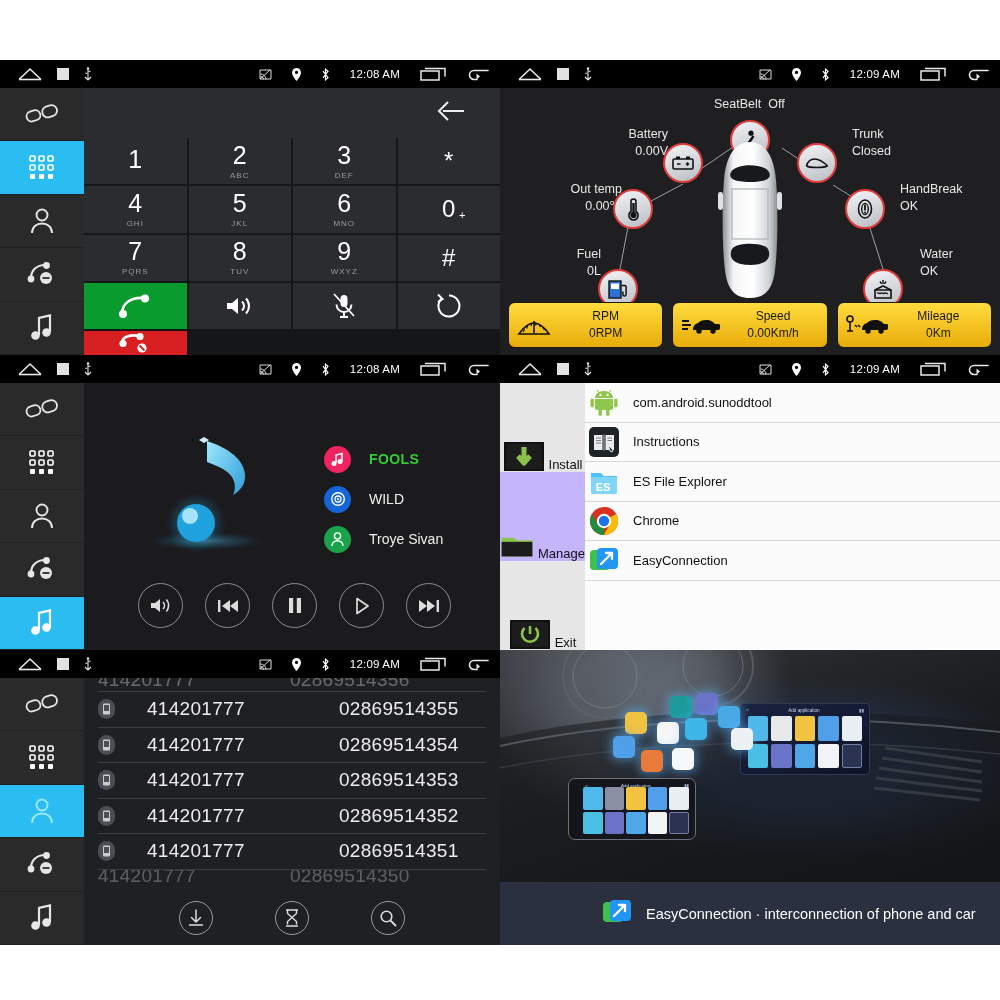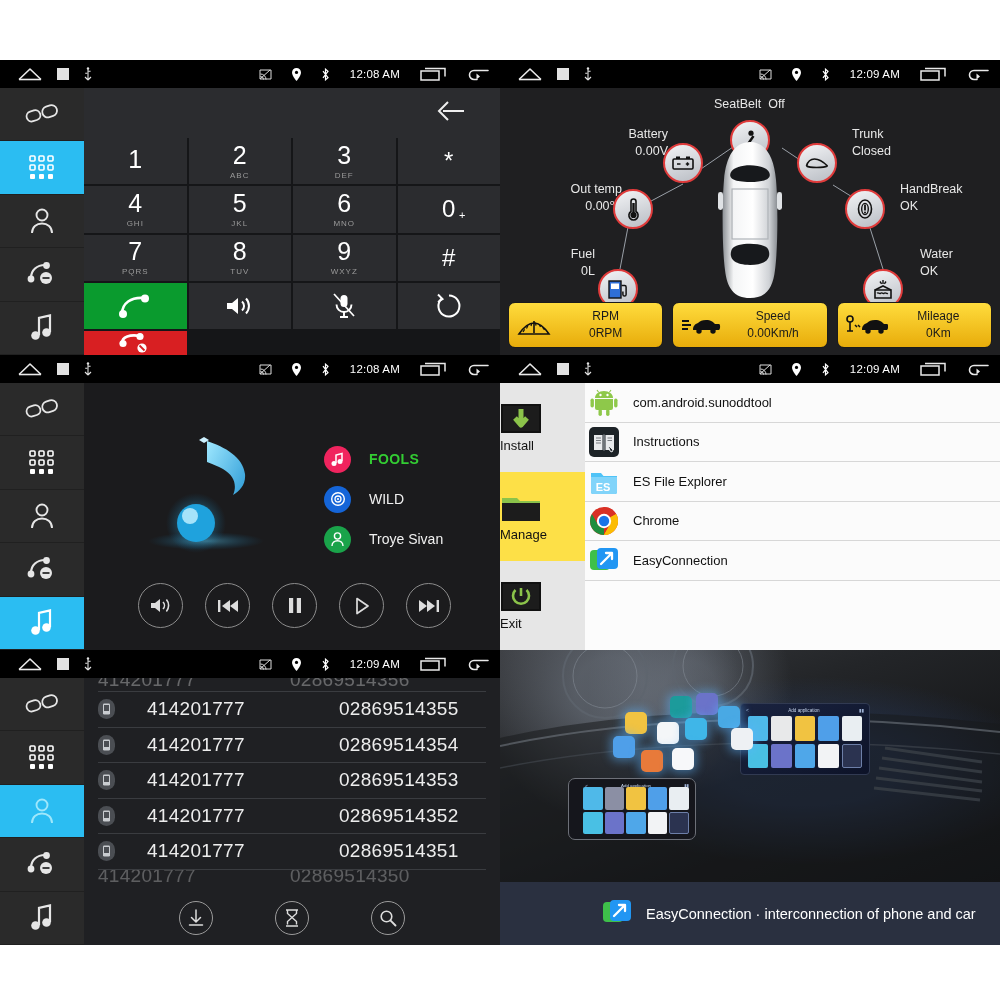--- a/index.html
+++ b/index.html
@@ -74,23 +74,23 @@
              align-items:center; justify-content:center; }
   .m-txt { font-size:14px; color:#f0f0f0; }
   .m-txt.title { color:#33cc33; font-weight:600; letter-spacing:.4px; }
   .m-ctrls { position:absolute; left:54px; right:0; bottom:22px; display:flex; gap:22px; }
   .cbtn { width:45px; height:45px; border-radius:50%; border:1.5px solid #8c8c8c;
           display:flex; align-items:center; justify-content:center; }
 
   
   .applist-wrap { position:absolute; left:0; top:28px; right:0; bottom:0; background:#fff; display:flex; }
   .app-side { width:85px; background:#e6e6e6; display:flex; flex-direction:column; }
-  .app-sbtn { flex:1; display:flex; flex-direction:column; align-items:flex-start;
+  .app-sbtn { flex:1; display:flex; flex-direction:row; align-items:flex-end;
               justify-content:center; gap:4px; }
-  .app-sbtn.sel { background:#fde047; }
+  .app-sbtn.sel { background:#c4b5fd; }
   .app-sbtn span { font-size:13px; color:#111; }
   .app-rows { flex:1; background:#fcfcfc; }
   .app-row { height:39.5px; display:flex; align-items:center; gap:14px;
              padding-left:4px; border-bottom:1px solid #d7d7d7; background:#fbfbfb; }
   .app-row .nm { font-size:13px; color:#111; }
   .appicon { width:30px; height:30px; flex:none; }
 
   
   .log { position:absolute; left:84px; top:28px; right:0; bottom:0; background:#1f2023; }
   .log-rows { position:absolute; left:14px; right:14px; top:0; bottom:54px; overflow:hidden; }
@@ -410,21 +410,21 @@
           <div>0.00℃</div>
     </div>
     <div class="node" style="left:113px;top:101px;">
       <svg width="13" height="24" viewBox="0 0 13 24">
             <path d="M6.5 2a2.5 2.5 0 012.5 2.5v10a4.6 4.6 0 11-5 0v-10A2.5 2.5 0 016.5 2z" fill="none" stroke="#111" stroke-width="1.6"></path>
             <circle cx="6.5" cy="18" r="3.1" fill="#111"></circle>
             <rect x="5.3" y="6" width="2.4" height="10" fill="#111"></rect>
           </svg>
     </div>
 
-    <div class="nlabel l" style="left:30px;top:158px;width:65px">
+    <div class="nlabel l" style="left:36px;top:158px;width:65px">
       <div>Fuel</div>
           <div>0L</div>
     </div>
     <div class="node" style="left:98px;top:181px;">
       <svg width="22" height="22" viewBox="0 0 22 22">
             <rect x="2" y="3" width="12" height="17" fill="#2f6fd8" stroke="#111" stroke-width="1.4"></rect>
             <rect x="4" y="5.5" width="8" height="5.5" fill="#fff"></rect>
             <path d="M14.5 7.5h3.2a1.4 1.4 0 011.4 1.4v7.5a1.6 1.6 0 01-3.2 0v-3" fill="none" stroke="#111" stroke-width="1.5"></path>
           </svg>
     </div>

